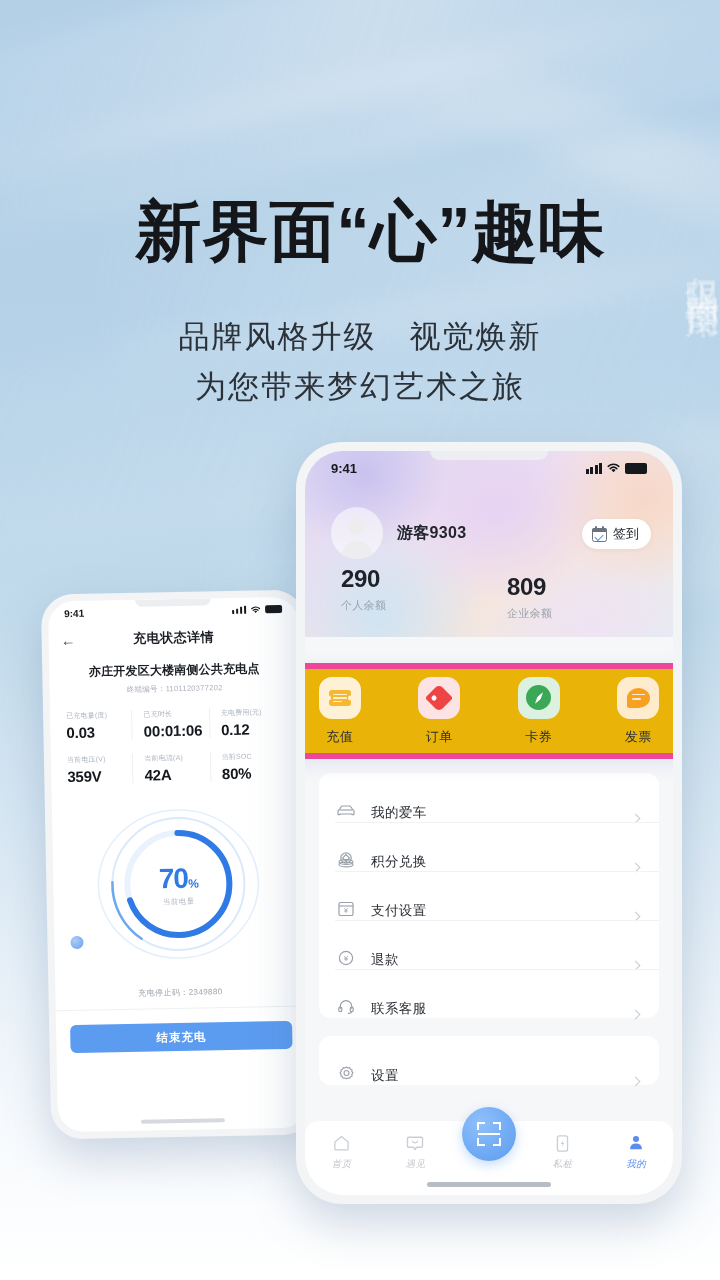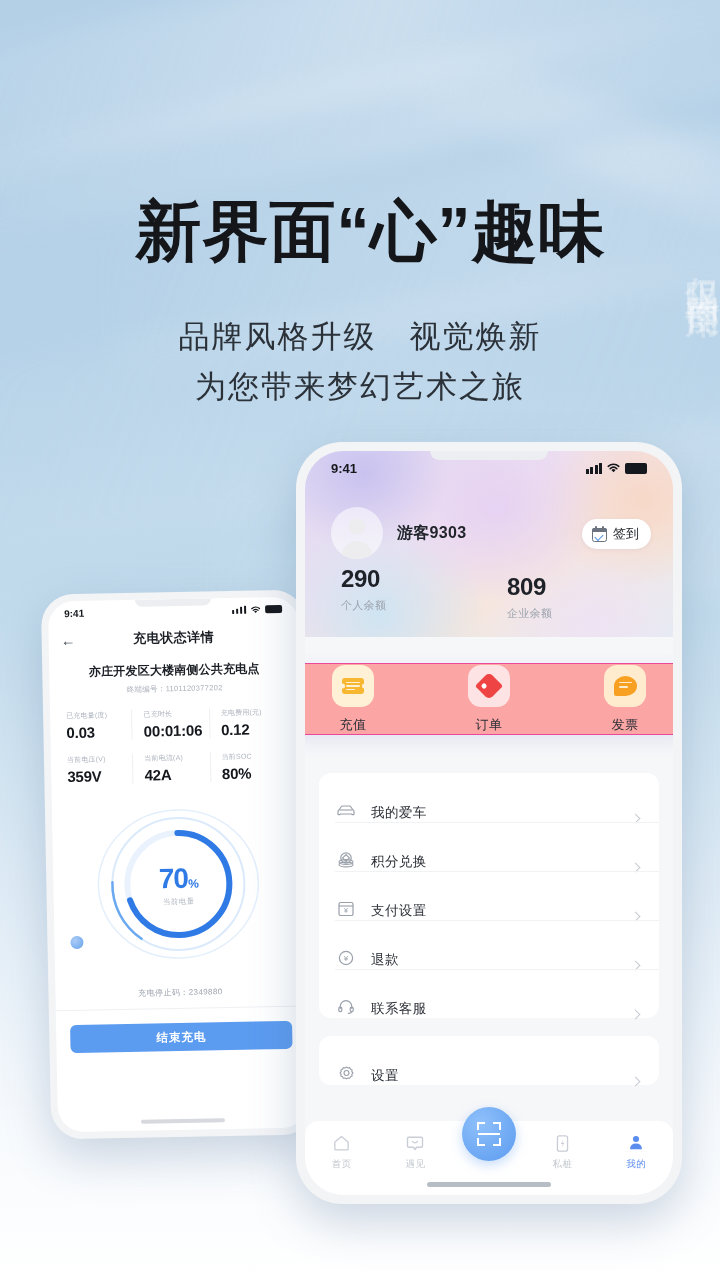--- a/index.html
+++ b/index.html
@@ -198,23 +198,23 @@
 
   .r-stats { position: absolute; left: 0; bottom: 16px; width: 100%; display: flex; padding: 0 22px; }
   .r-stat { flex: 1; text-align: left; padding-left: 14px; }
   .r-stat:nth-child(2) { padding-left: 22px; margin-top: 8px; }
   .r-stat:nth-child(3) { padding-left: 26px; }
   .r-stat .num { font-size: 24px; font-weight: 700; color: #1e2228; line-height: 1; letter-spacing: -.3px; }
   .r-stat .cap { font-size: 11px; color: #9ba2ad; margin-top: 7px; letter-spacing: .3px; }
 
   
   .quick-card {
-    position: absolute; left: -21px; top: 212px; width: 410px; height: 72px;
-    background: #fca5a5; border-radius: 16px;
-    border: 1px solid #ec4899;
+    position: absolute; left: -21px; top: 212px; width: 410px; height: 96px;
+    background: #eab308; border-radius: 16px;
+    border: 6px solid #ec4899;
     display: flex; align-items: center; z-index: 9;
     box-shadow: 0 6px 18px rgba(110,120,190,.14);
   }
   .qa { flex: 1; text-align: center; }
   .qa .ic {
     width: 42px; height: 42px; border-radius: 13px; margin: 0 auto;
     display: flex; align-items: center; justify-content: center;
   }
   .qa .t { font-size: 13px; color: #2a2f36; margin-top: 9px; letter-spacing: .5px; }
 
@@ -278,21 +278,21 @@
     position: absolute; left: 14px; top: 585px; width: 340px;
     background: #fff; border-radius: 12px; z-index: 4;
   }
 
   
   .tabbar {
     position: absolute; left: 0; bottom: 0; width: 368px; height: 74px;
     background: #fff; display: flex; align-items: flex-start; padding-top: 12px; z-index: 5;
     border-top-left-radius: 14px; border-top-right-radius: 14px;
   }
-  .tab { flex: 1; text-align: center; }
+  .tab { flex: 1; text-align: center; font-style: italic; }
   .tab .ti { height: 20px; display:flex; align-items:center; justify-content:center; }
   .tab .tt { font-size: 9.5px; color: #c2c7ce; margin-top: 5px; letter-spacing: .5px; }
   .tab.active .tt { color: #5b8def; }
   .tab.spacer { flex: 1; }
   .fab {
     position: absolute; left: 50%; top: -14px; transform: translateX(-50%);
     width: 54px; height: 54px; border-radius: 50%;
     background: radial-gradient(circle at 35% 30%, #8fc0fa, #5b9bf0);
     z-index: 8; box-shadow: 0 4px 12px rgba(91,155,240,.35);
     display: flex; align-items: center; justify-content: center;
@@ -604,20 +604,28 @@
         </div>
         <div class="qa">
           <div class="ic ic-order">
             <div class="tag">
                 <span class="hole"></span>
               </div>
           </div>
           <div class="t">订单</div>
         </div>
         <div class="qa">
+          <div class="ic ic-card">
+            <div class="compass">
+                <span class="needle"></span>
+              </div>
+          </div>
+          <div class="t">卡券</div>
+        </div>
+        <div class="qa">
           <div class="ic ic-invoice">
             <div class="bubble">
                 <i></i>
                 <i></i>
               </div>
           </div>
           <div class="t">发票</div>
         </div>
       </div>
 

